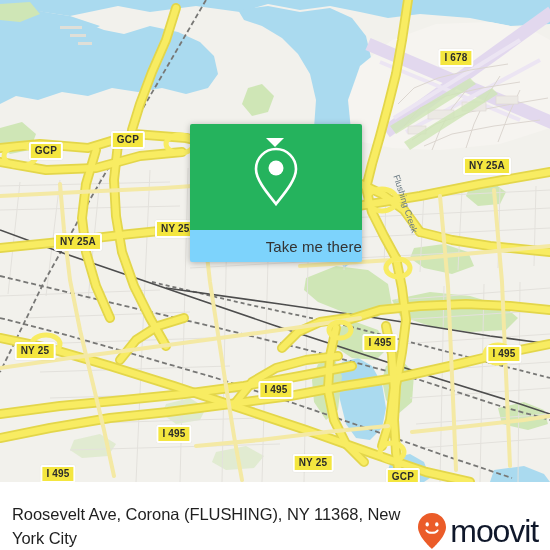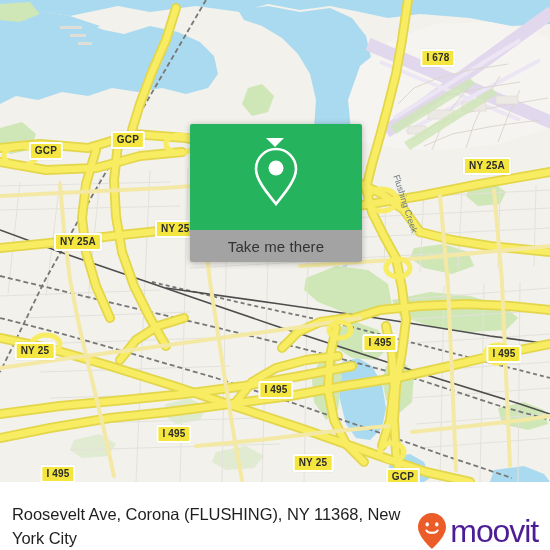--- a/index.html
+++ b/index.html
@@ -61,23 +61,23 @@
     width:172px;
     filter:drop-shadow(0 1px 3px rgba(0,0,0,0.28));
   }
   #popup-head {
     background:#25b35d;
     height:106px;
     display:flex; align-items:center; justify-content:center;
     border-radius:2px 2px 0 0;
   }
   #popup-body {
-    background:#a3a3a3;
+    background:#7dd3fc;
     height:32px;
-    display:flex; align-items:center; justify-content:center;
+    display:flex; align-items:center; justify-content:flex-end;
     border-radius:0 0 2px 2px;
   }
   #popup-label {
     font-size:15px; color:#333333; letter-spacing:0.1px;
   }
   #popup-tail {
     position:absolute; left:50%; top:138px;
     width:0; height:0; margin-left:-9px;
     border-left:9px solid transparent;
     border-right:9px solid transparent;
@@ -100,21 +100,21 @@
     font-size:16.5px; color:#1f1f1f; line-height:24px;
     letter-spacing:-0.05px;
     padding-right:6px;
   }
   #brand {
     flex:0 0 auto;
     display:flex; align-items:center; gap:2px;
   }
   #brand-mark { width:30px; height:38px; }
   #brand-name {
-    font-size:32px; color:#4c1d95; letter-spacing:-1.1px;
+    font-size:32px; color:#0f172a; letter-spacing:-1.1px;
     font-weight:normal; line-height:32px;
     margin-left:1px;
   }
 </style>
 </head>
 <body>
 
 <div id="app">
 
   <div id="map-area">
@@ -352,21 +352,21 @@
           <ellipse cx="46" cy="344" rx="14" ry="9"></ellipse>
           <ellipse cx="340" cy="330" rx="11" ry="8"></ellipse>
           <ellipse cx="392" cy="452" rx="12" ry="9"></ellipse>
           <ellipse cx="498" cy="354" rx="13" ry="9"></ellipse>
         </g>
 
       </g>
     </svg>
 
     <div id="shield-layer">
-        <div class="shield" style="left: 438px; top: 58px;">I 678</div>
+        <div class="shield" style="left: 456px; top: 58px;">I 678</div>
         <div class="shield" style="left: 46px; top: 151px;">GCP</div>
         <div class="shield" style="left: 128px; top: 140px;">GCP</div>
         <div class="shield" style="left: 487px; top: 166px;">NY 25A</div>
         <div class="shield" style="left: 179px; top: 229px;">NY 25A</div>
         <div class="shield" style="left: 78px; top: 242px;">NY 25A</div>
         <div class="shield" style="left: 380px; top: 343px;">I 495</div>
         <div class="shield" style="left: 35px; top: 351px;">NY 25</div>
         <div class="shield" style="left: 504px; top: 354px;">I 495</div>
         <div class="shield" style="left: 276px; top: 390px;">I 495</div>
         <div class="shield" style="left: 174px; top: 434px;">I 495</div>

